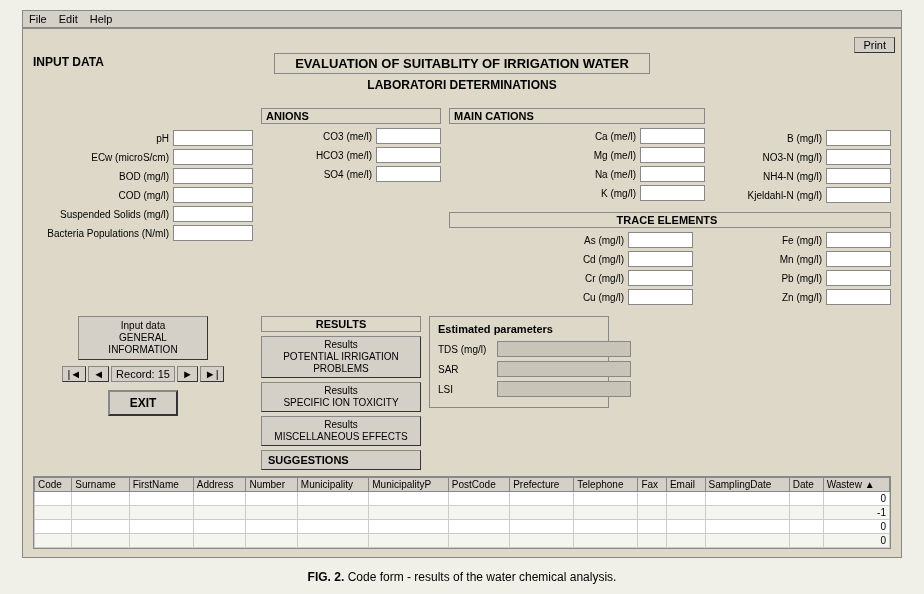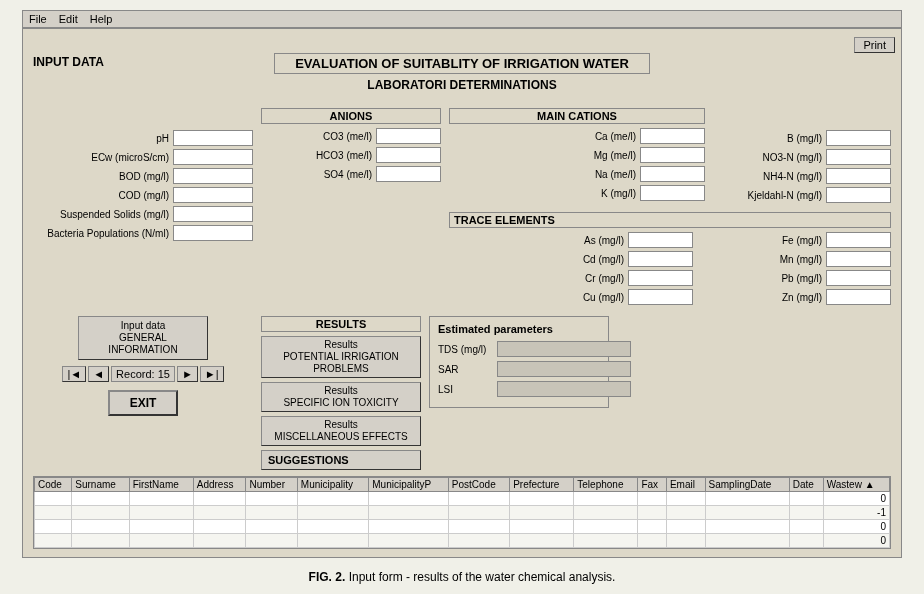--- a/index.html
+++ b/index.html
@@ -75,21 +75,20 @@
       width: 180px;
       flex-shrink: 0;
     }
 
     
     .right-area {
       flex: 1;
     }
 
     .col-header {
-      text-align: center;
       font-weight: bold;
       font-size: 11px;
       border: 1px solid #888;
       padding: 1px 4px;
       background: #ddd8c8;
       margin-bottom: 4px;
     }
 
     .field-row {
       display: flex;
@@ -436,21 +435,21 @@
               <input class="field-input field-input-sm" type="text" style="">
             </div>
             <div class="field-row">
               <span class="field-label">Kjeldahl-N (mg/l)</span>
               <input class="field-input field-input-sm" type="text" style="">
             </div>
           </div>
         </div>
 
         <div style="margin-top:6px;">
-          <div class="col-header" style="text-align:left; padding-right:10px;">TRACE ELEMENTS</div>
+          <div class="col-header" style="text-align:center; padding-right:10px;">TRACE ELEMENTS</div>
           <div style="display:flex; gap:18px;">
             <div style="flex:1;">
               <div class="field-row">
                 <span class="field-label">As (mg/l)</span>
                 <input class="field-input field-input-sm" type="text" style="">
               </div>
               <div class="field-row">
                 <span class="field-label">Cd (mg/l)</span>
                 <input class="field-input field-input-sm" type="text" style="">
               </div>
@@ -634,14 +633,14 @@
           </tbody>
         </table>
       </div>
     </div>
 
   </div>
 </div>
 
 <div class="caption">
   <strong>FIG. 2.</strong>
-  <span>Input form - results of the water chemical analysis.</span>
+  <span>Code form - results of the water chemical analysis.</span>
 </div>
 
 </body></html>

